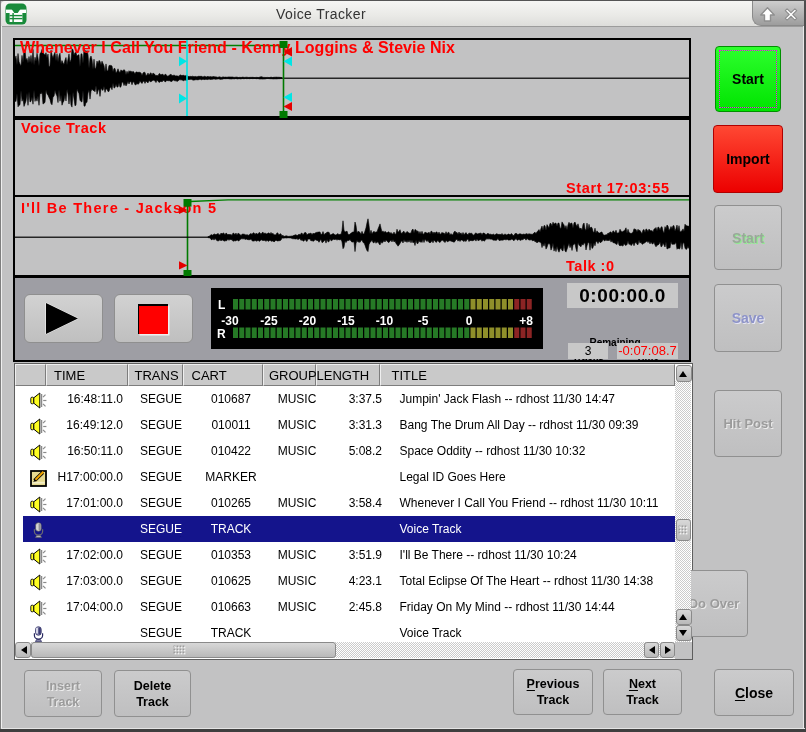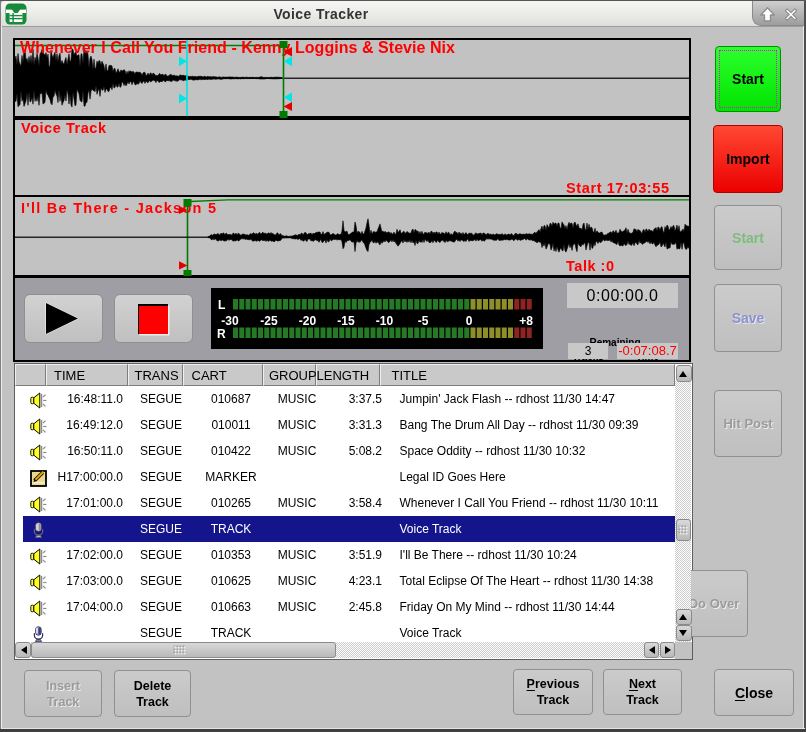--- a/index.html
+++ b/index.html
@@ -11,35 +11,35 @@
 #edgeR { right:0; top:0; width:2px; height:732px; background:#4e4e4e; z-index:50; }
 #edgeR2 { right:2px; top:26px; width:1px; height:703px; background:#e8e8e8; z-index:50; }
 #edgeB { left:0; bottom:0; width:806px; height:3px; background:#3f3f3f; z-index:51; }
 #edgeB2 { left:1px; bottom:3px; width:804px; height:1px; background:#e4e4e4; z-index:51; }
 #edgeT { left:0; top:0; width:806px; height:1px; background:#555; z-index:52; }
 
 
 #title { left:1px; top:1px; width:804px; height:26px;
   background:linear-gradient(#f6f6f4,#e9e9e6 60%,#dddddb);
   border-bottom:1px solid #9c9c9c; border-radius:4px 4px 0 0; z-index:40; }
-#titletext { left:0; top:6px; width:642px; text-align:center; font-size:14px; font-weight:bold; letter-spacing:0.4px; color:#343434; z-index:41; }
+#titletext { left:0; top:6px; width:642px; text-align:center; font-size:14px; font-weight:normal; letter-spacing:0.4px; color:#343434; z-index:41; }
 #wintab { left:752px; top:1px; width:53px; height:25px;
   background:linear-gradient(#cecece,#9d9d9d); border-left:1px solid #8a8a8a;
   border-bottom:1px solid #8a8a8a; border-radius:0 3px 0 9px; z-index:42; }
 
 
 #wavesvg { left:13px; top:38px; z-index:5; }
 
 
 #strip { left:13px; top:276px; width:678px; height:86px; background:#9e9ea4; border:2px solid #000; z-index:5; }
 .tbtn { position:absolute; border-radius:6px; border:1px solid #8f8f8f;
   background:linear-gradient(#d2d2d2,#bfbfbf); }
 #meterbox { left:211px; top:288px; z-index:6; }
 #clockbox { left:567px; top:283px; width:111px; height:25px; background:#c8c8c8; z-index:6;
-  font-size:16px; font-weight:normal; text-align:center; line-height:26px; letter-spacing:0.6px; color:#000; }
+  font-size:19px; font-weight:bold; text-align:center; line-height:26px; letter-spacing:0.6px; color:#000; }
 .striplbl { position:absolute; z-index:6; font-weight:bold; font-size:10px; color:#000;margin-top:20px; }
 #tracksbox { left:568px; top:343px; width:40px; height:16px; background:#c8c8c8; z-index:6;
   font-size:12px; text-align:center; line-height:16px; }
 #timebox { left:617px; top:343px; width:61px; height:16px; background:#c8c8c8; z-index:6;
   font-size:13px; text-align:center; line-height:16px; color:#f00; }
 
 
 #tframe { left:14px; top:363px; width:679px; height:297px; border:1px solid #5e5e5e; z-index:5; background:#fff; }
 #thead { left:15px; top:364px; width:660px; height:22px; z-index:7; }
 .hcell { position:absolute; top:0; height:22px; background:#c9c9c9;

